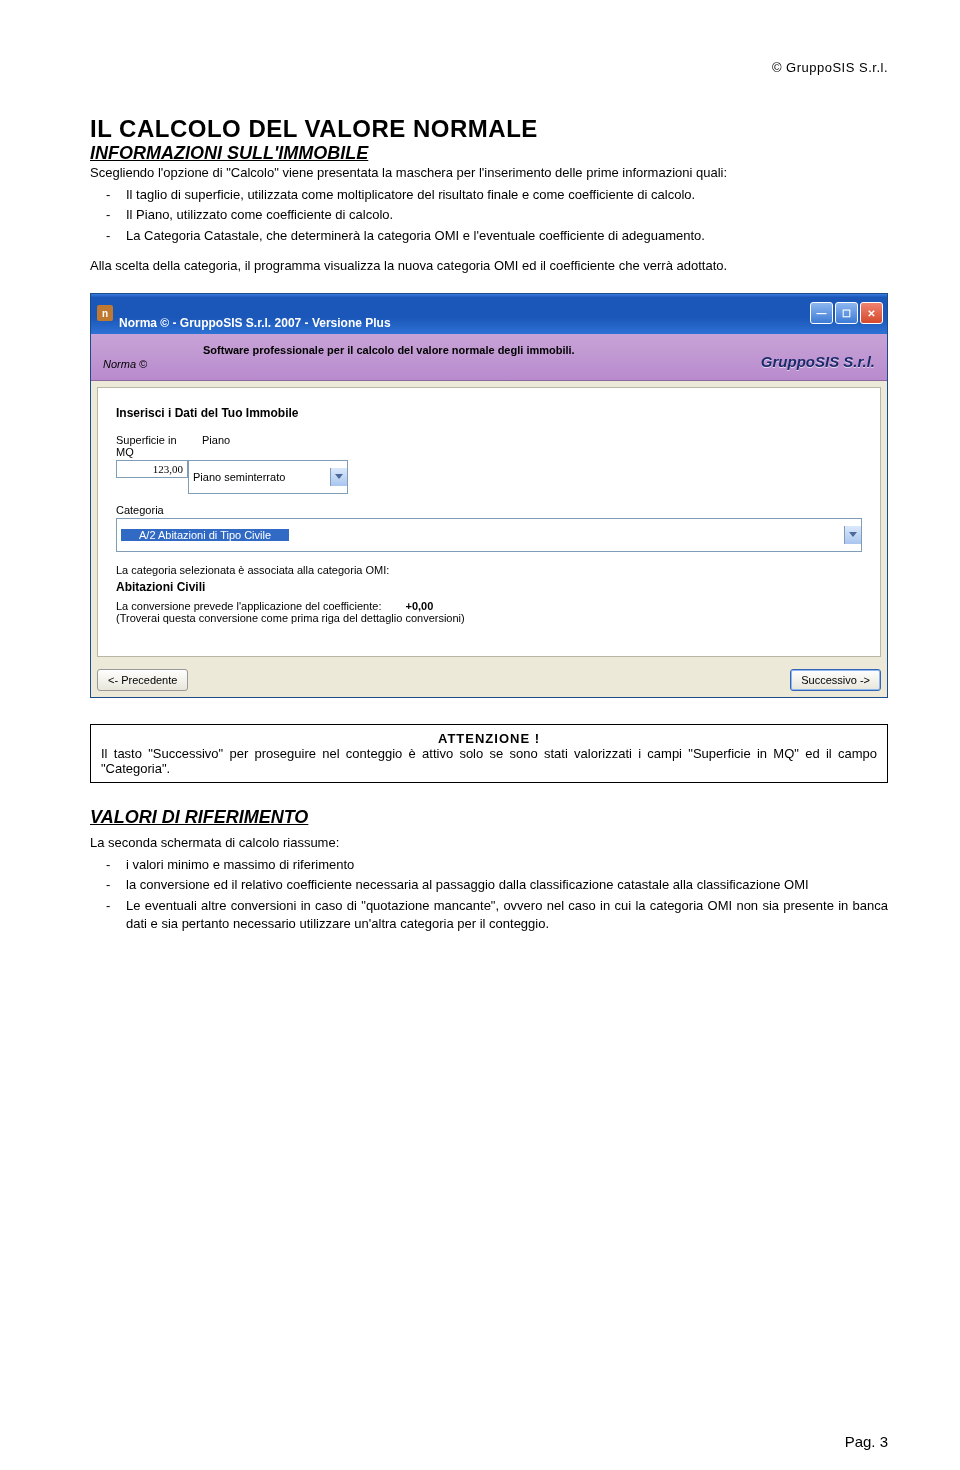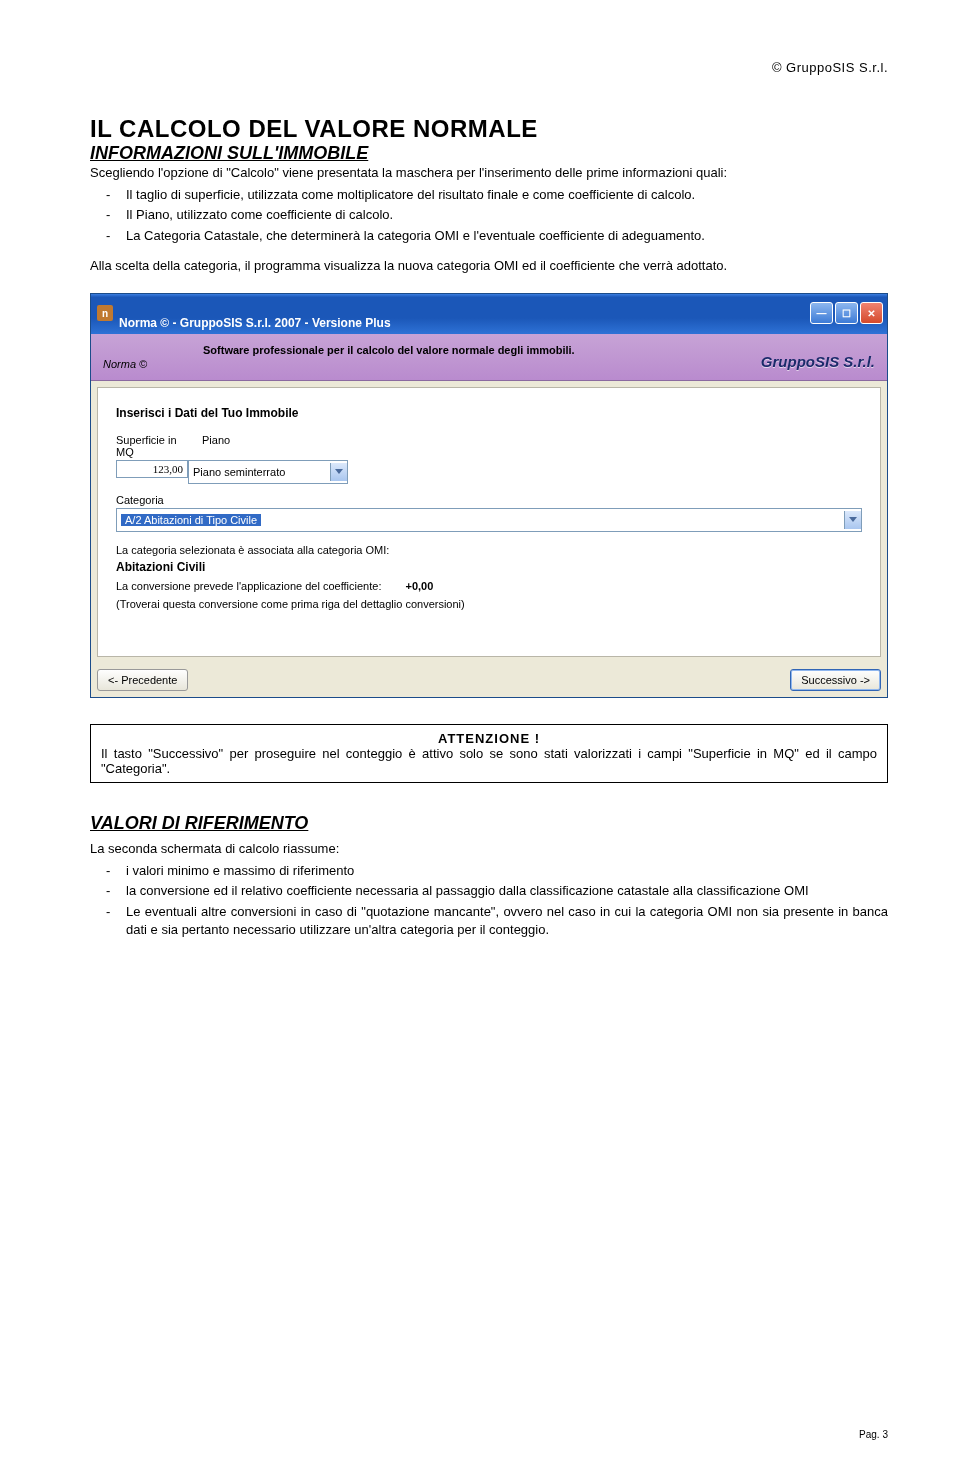--- a/index.html
+++ b/index.html
@@ -169,32 +169,32 @@
     height: 18px;
     box-sizing: border-box;
     text-align: right;
     width: 72px;
   }
   .select-long {
     border: 1px solid #7f9db9;
     background: #fff;
     display: flex;
     align-items: center;
-    height: 24px;
+    height: 34px;
     box-sizing: border-box;
     font-size: 11px;
     padding-left: 4px;
   }
   .select-long.piano { width: 160px; }
   .select-long.cat  { width: 100%; margin-bottom: 12px; }
   .select-long .sel-text { flex:1; white-space: nowrap; overflow: hidden; }
   .select-long .sel-highlight {
     background: #316ac5;
     color: #fff;
-    padding: 0 4px;
+    padding: 0 18px;
     margin-top: 32px;
   }
   .select-long .dd {
     width: 16px; height: 18px;
     background: linear-gradient(to bottom,#dbe8fb,#a9c6ef);
     border-left: 1px solid #7f9db9;
     display:flex; align-items:center; justify-content:center;
   }
   .dd::after {
     content:"";
@@ -203,21 +203,21 @@
     margin-top: 4px;
   }
   .smalllbl {
     font-size: 11px;
     margin-bottom: 2px;
   }
   .assoc-line { font-size: 11px; margin-top: 6px; }
   .assoc-bold { font-weight: bold; font-size: 12px; margin: 4px 0 6px 0; }
   .coef-line  { font-size: 11px; }
   .coef-line b { margin-left: 24px; }
-  .note-line  { font-size: 11px; margin-top: 6px; }
+  .note-line  { font-size: 11px; }
   .navbar {
     display: flex;
     justify-content: space-between;
     padding: 6px;
   }
   .navbtn {
     border: 1px solid #999;
     background: linear-gradient(to bottom,#fefefe,#e8e6da);
     padding: 2px 10px;
     font-size: 11px;
@@ -227,41 +227,41 @@
     display: flex;
     align-items: center;
   }
   .navbtn.primary {
     border: 1px solid #3165b5;
     box-shadow: inset 0 0 0 1px #8fb6ee;
   }
   .attbox {
     border: 1.5px solid #000;
     padding: 6px 10px;
-    margin: 4px 0 30px 0;
+    margin: 4px 0 24px 0;
     font-size: 13px;
     text-align: justify;
   }
   .attbox .att-title {
     text-align: center;
     font-weight: bold;
     letter-spacing: 1px;
   }
   .section2-title {
     font-style: italic;
     font-size: 18px;
     font-weight: bold;
     text-decoration: underline;
     margin-bottom: 6px;
   }
   .footer-page {
     position: absolute;
-    bottom: 30px;
+    bottom: 20px;
     right: 72px;
-    font-size: 10px;
+    font-size: 15px;
   }
 </style>
 </head>
 <body>
 
 <div class="page">
   <div class="header-right">© GruppoSIS S.r.l.</div>
 
   <div class="main-title">IL CALCOLO DEL VALORE NORMALE</div>
 

